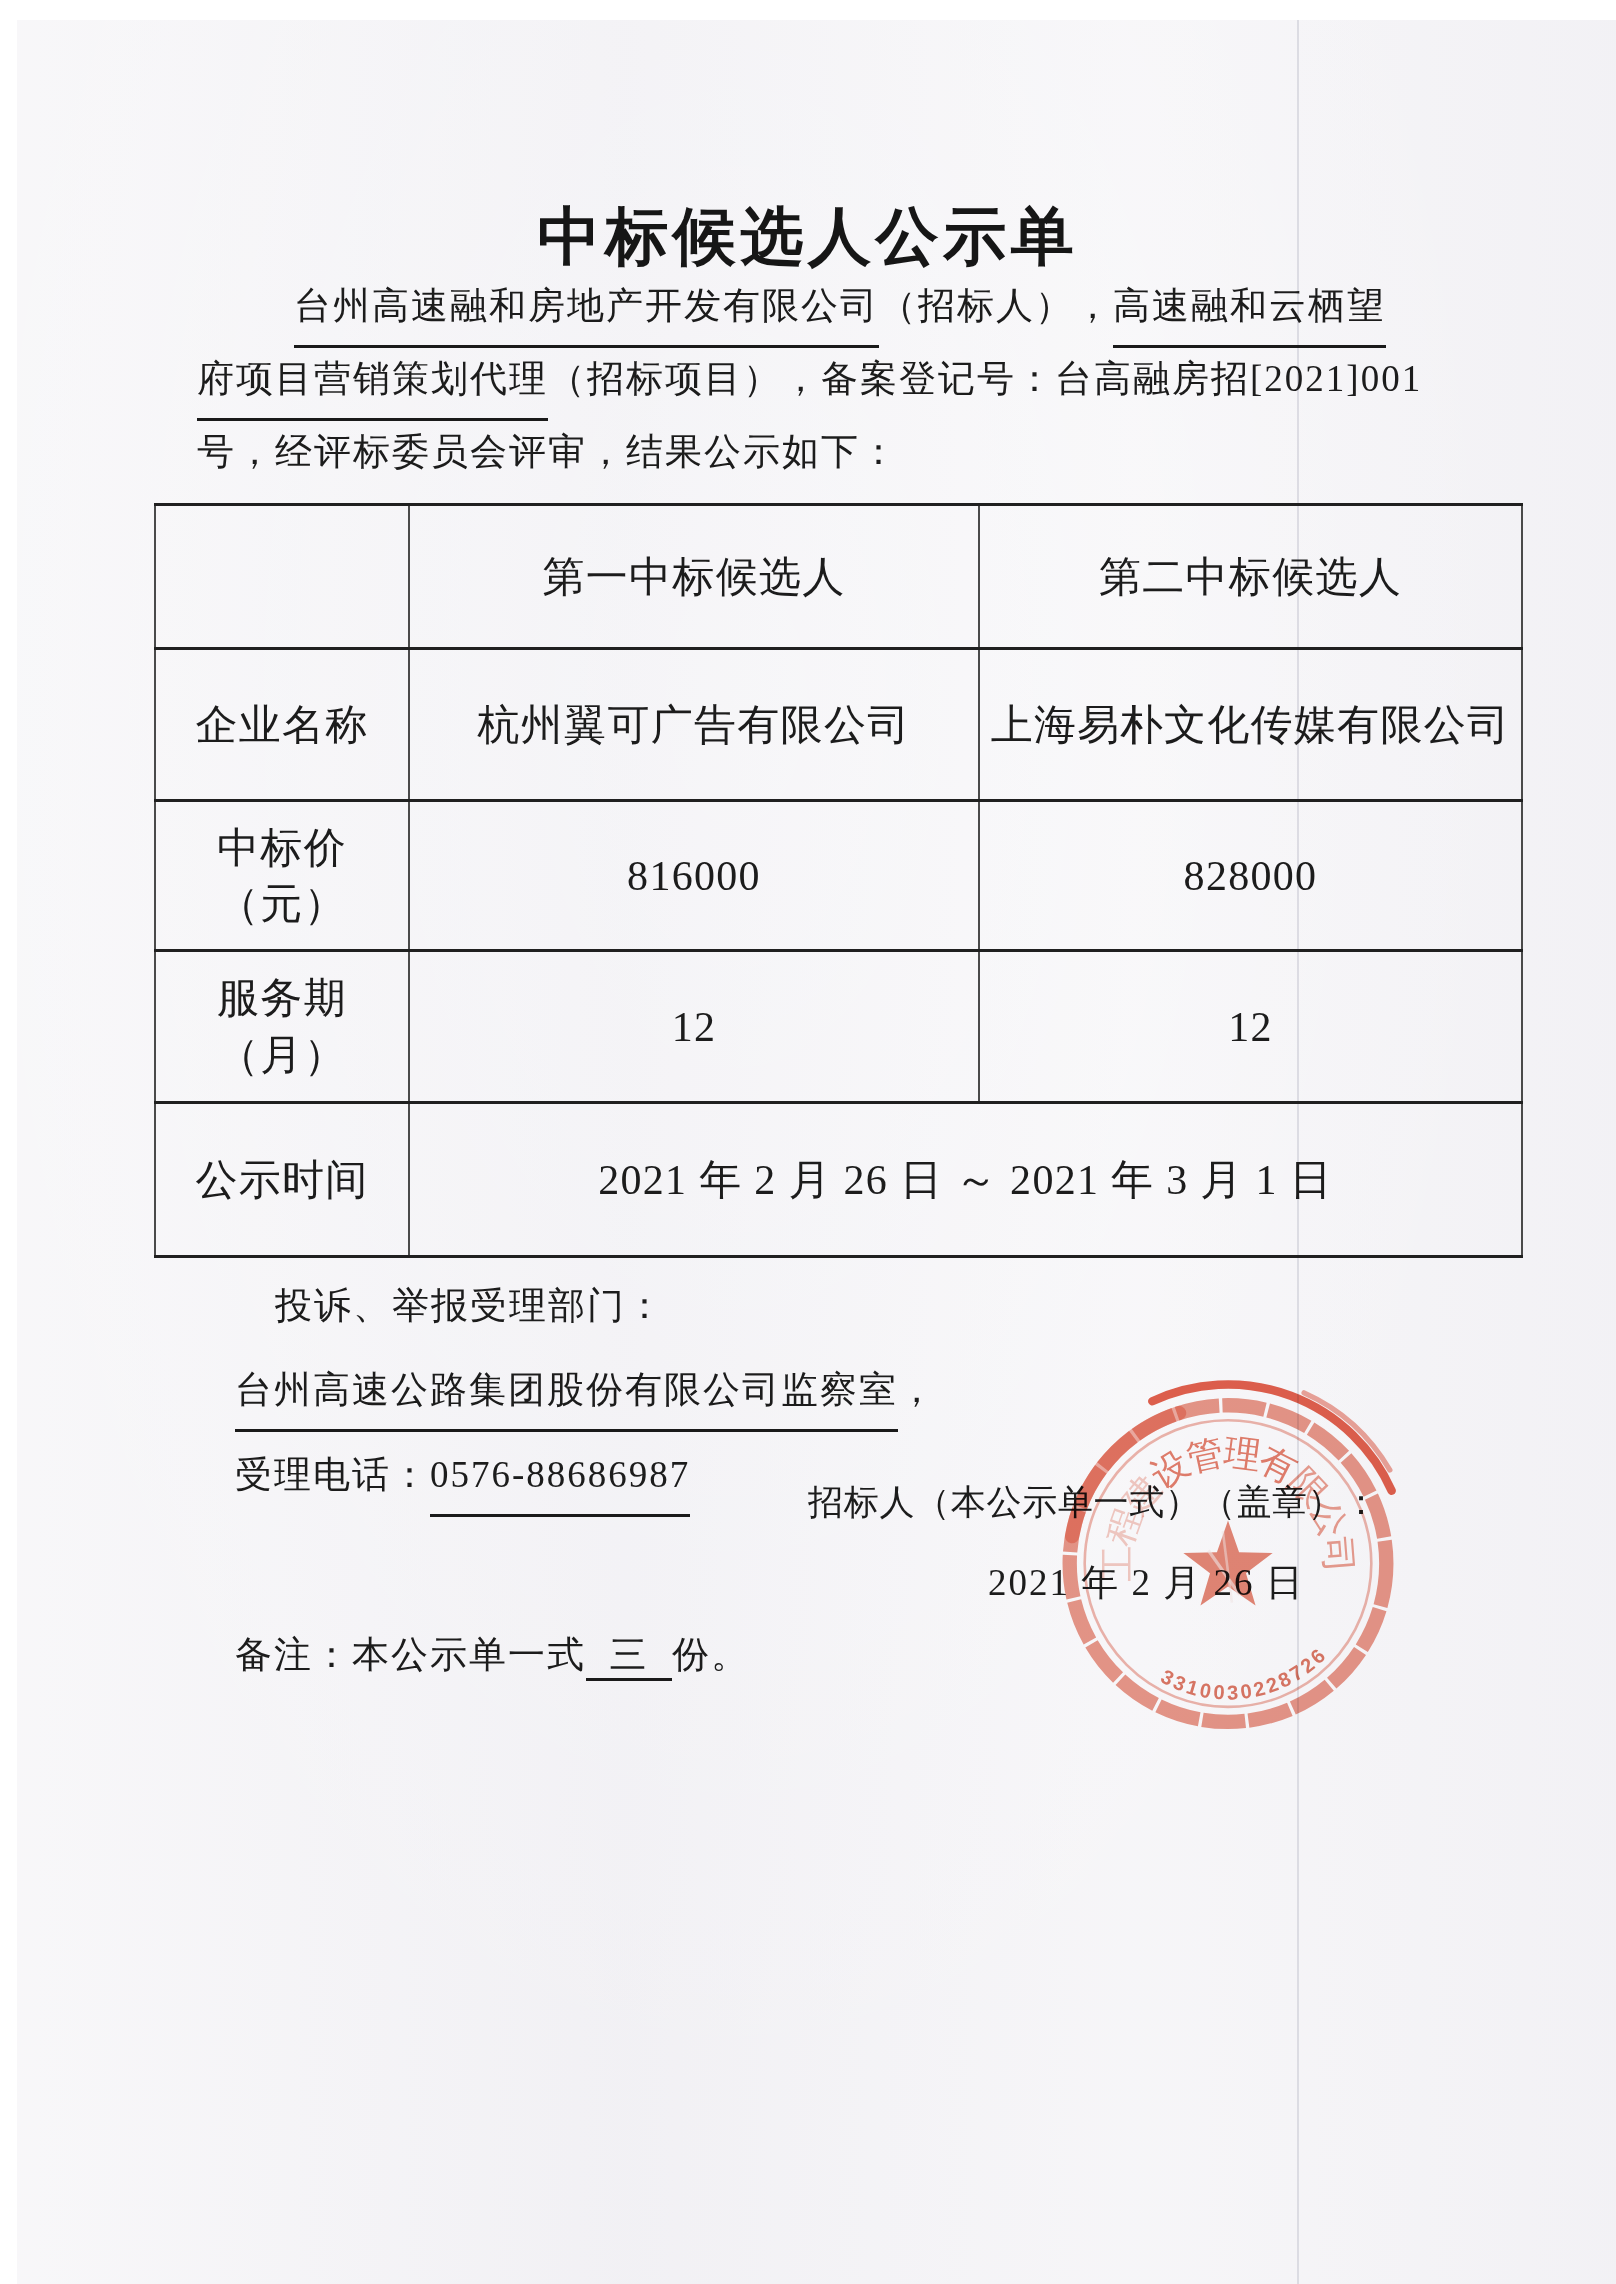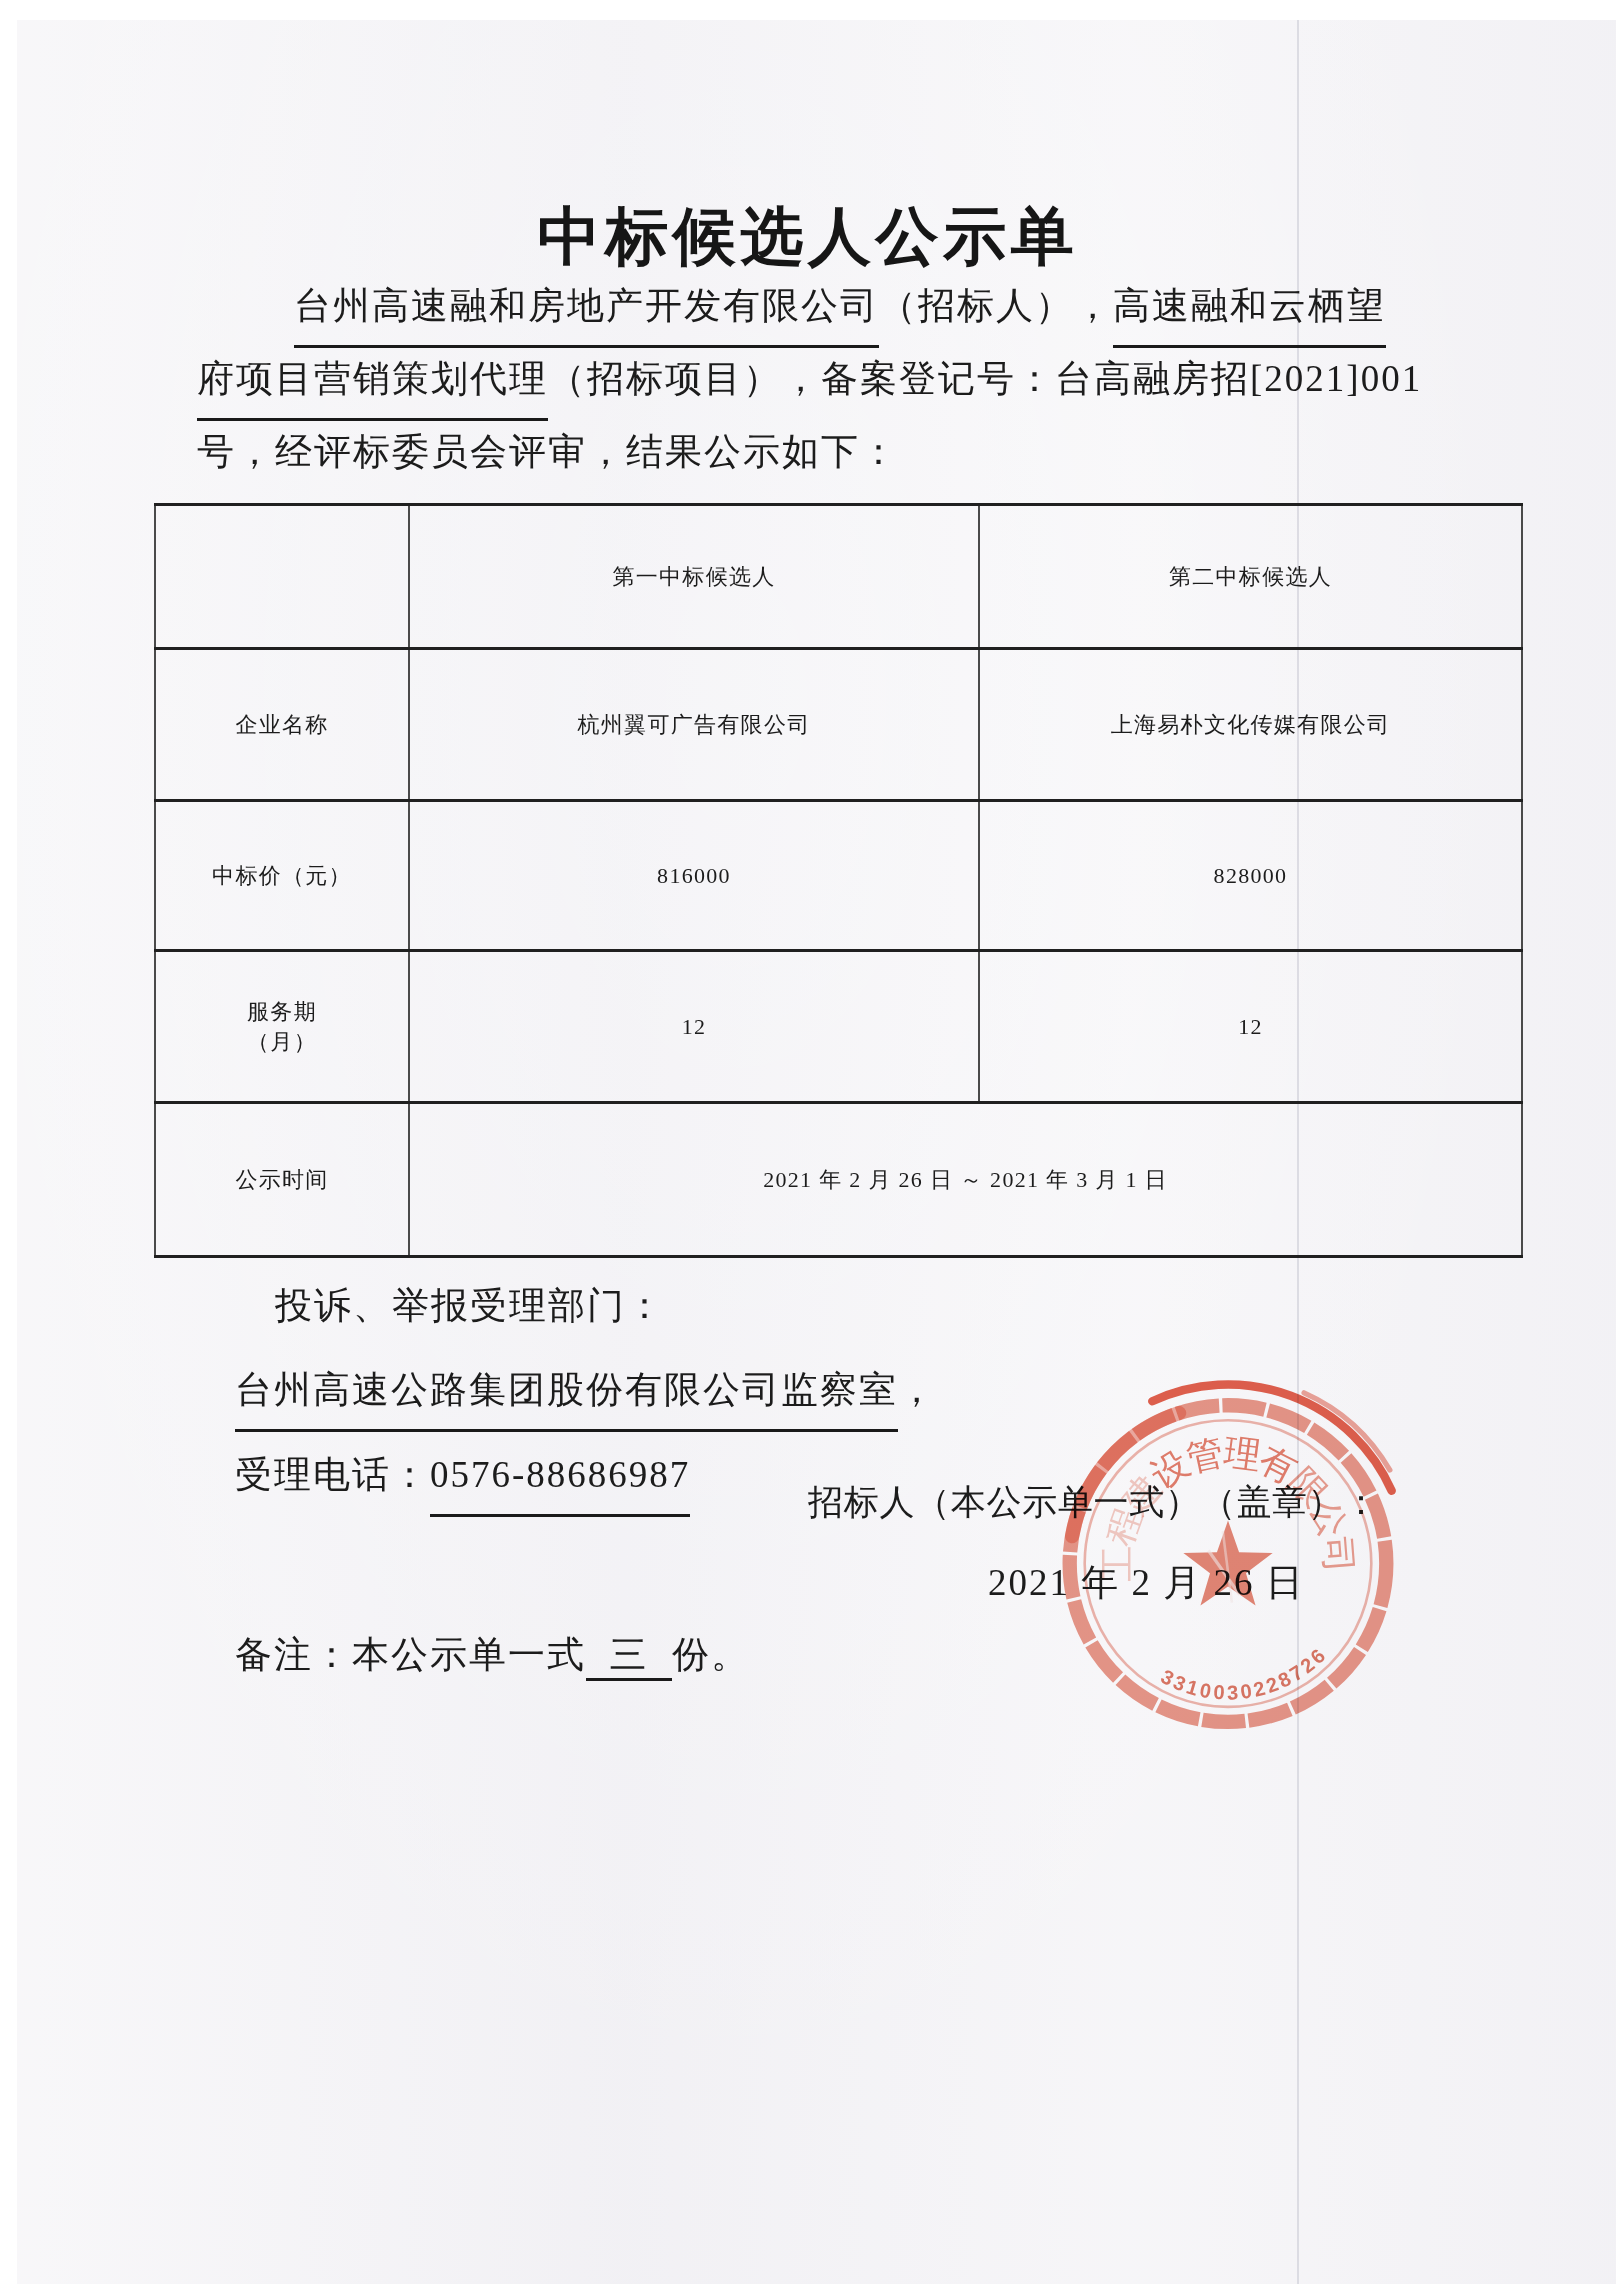--- a/index.html
+++ b/index.html
@@ -30,21 +30,21 @@
   .u-copies{border-bottom:3.3px solid #1a1a1a;padding:0 23.5px 2.6px 23.5px;}
 
   table.bid{
     position:absolute;left:154px;top:503px;width:1367px;
     border-collapse:collapse;table-layout:fixed;
   }
   table.bid td{
     border-left:2px solid #4a4a4a;border-right:2px solid #4a4a4a;
     border-top:3.3px solid #202020;border-bottom:3.3px solid #202020;
     text-align:center;vertical-align:middle;
-    font-size:22px;letter-spacing:1.3px;color:#1c1c1c;padding:0;
+    font-size:42px;letter-spacing:1.3px;color:#1c1c1c;padding:0;
   }
   table.bid tr:nth-child(1) td{height:141px;}
   table.bid tr:nth-child(2) td{height:149px;margin-left:37px;}
   table.bid tr:nth-child(3) td{height:147px;text-align:center;}
   table.bid tr:nth-child(4) td{height:149px;}
   table.bid tr:nth-child(5) td{height:151px;}
   .two-line{line-height:1.35;}
 
   .seal{position:absolute;left:1013px;top:1346px;mix-blend-mode:multiply;}
 </style>

